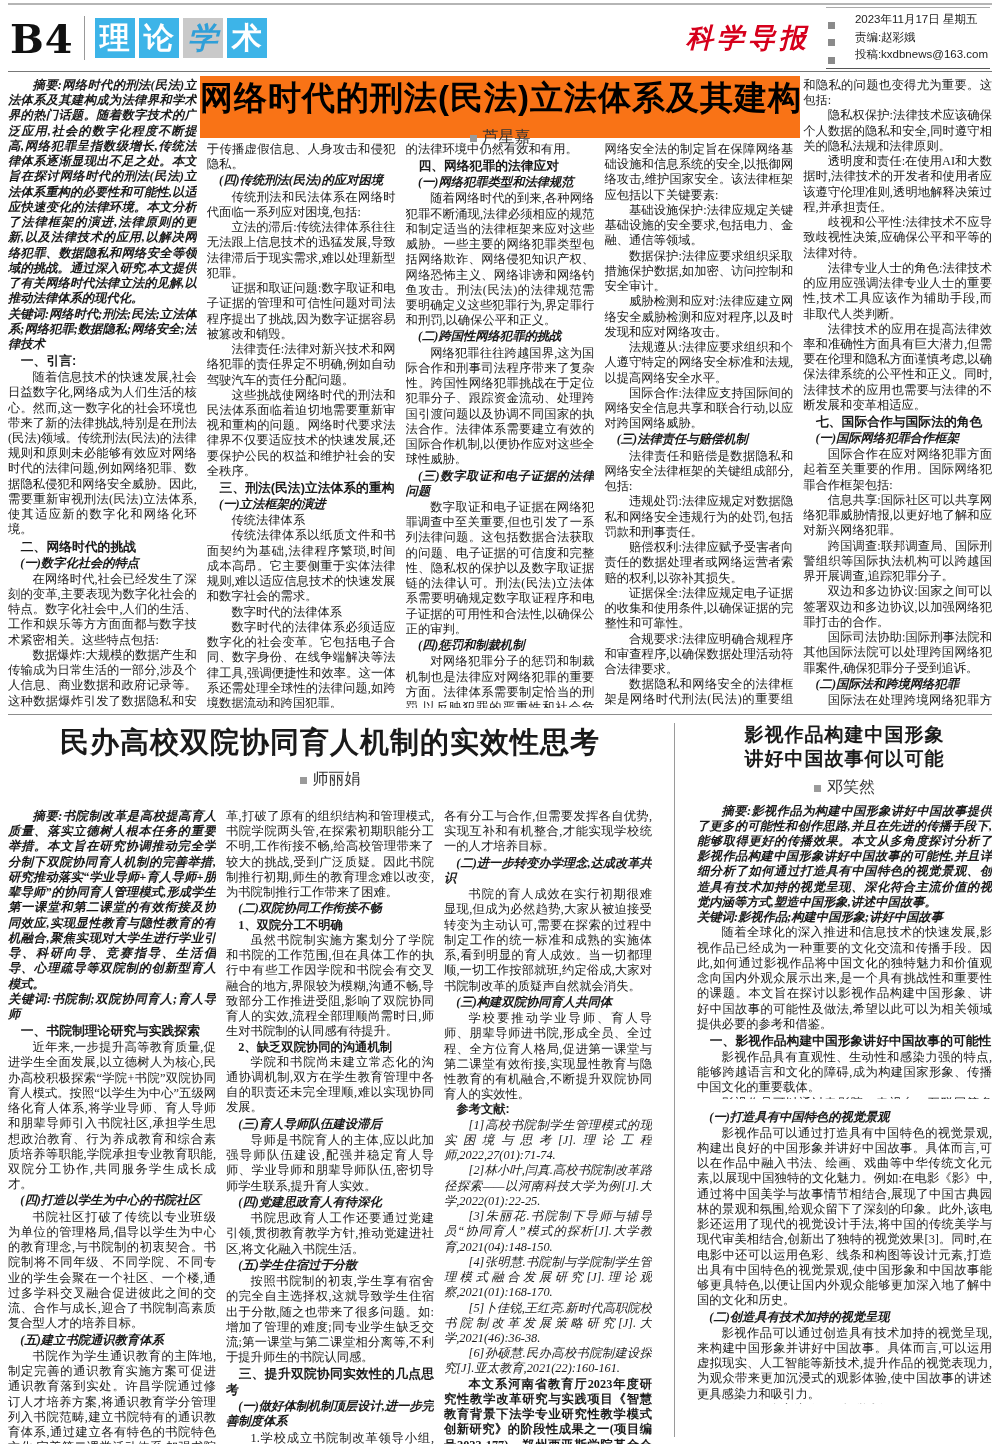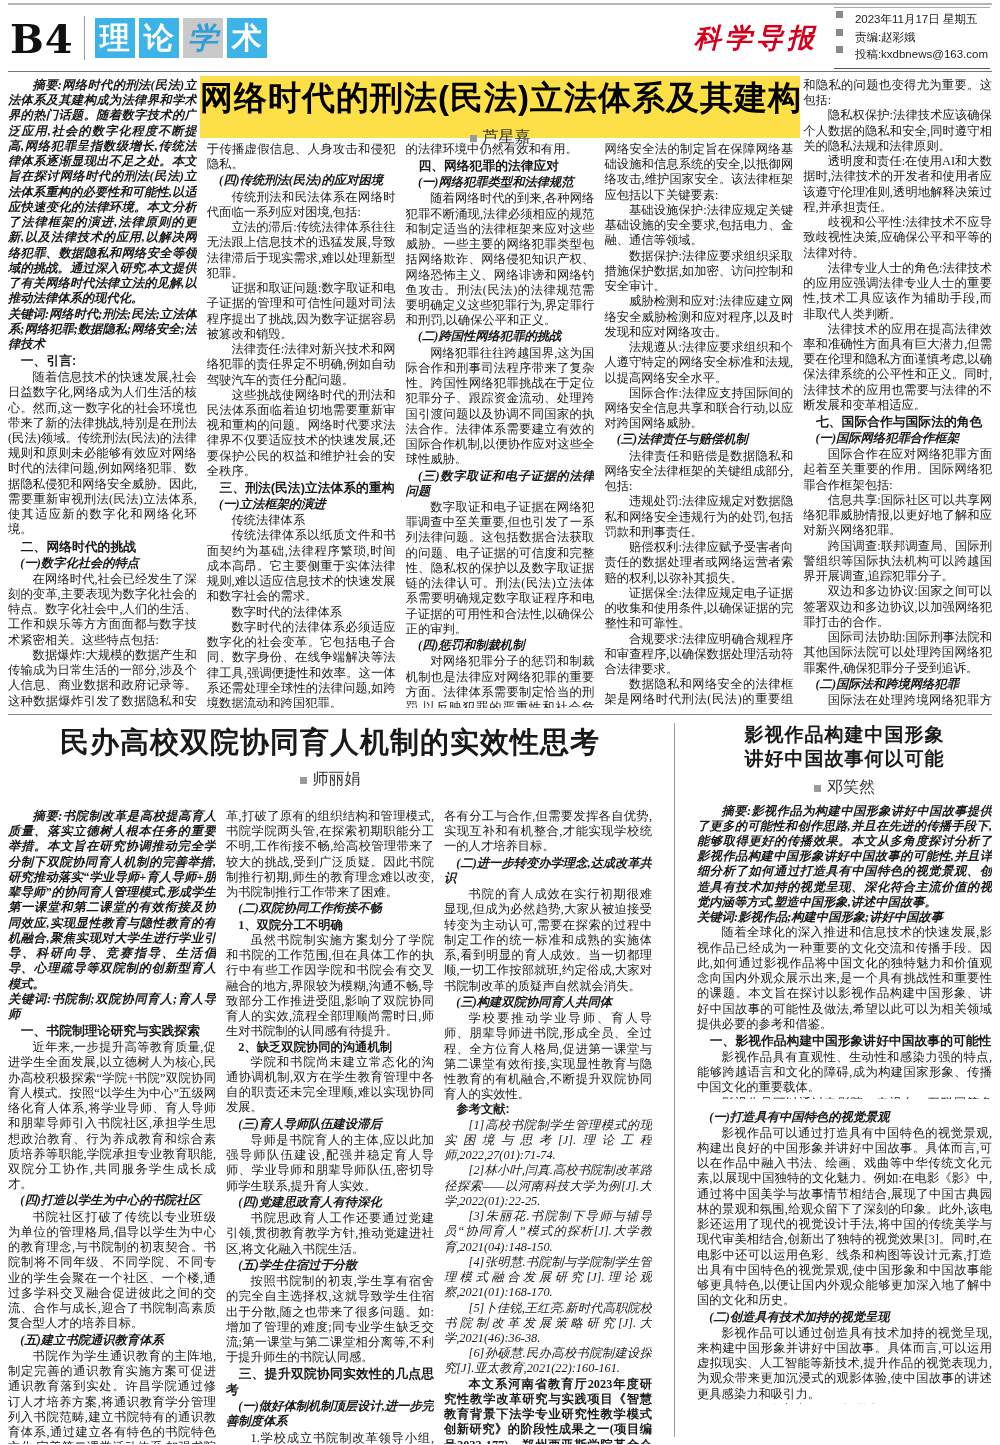--- a/index.html
+++ b/index.html
@@ -14,40 +14,40 @@
   .section-blocks { display:flex; gap:4px; }
   .blk { width:40px; height:40px; display:flex; align-items:center; justify-content:center;
          font-family:"DejaVu Sans",sans-serif; font-weight:bold; font-size:30px; }
   .blk.solid { background:#3db4e8; color:#ffffff; }
   .blk.outline { background:#c9c9c9; color:#2f9fd8; font-style:italic; }
   .hdr-spacer { flex:1; }
   .masthead { font-family:"DejaVu Serif",serif; color:#d6001c; font-weight:bold; font-size:27px;
               font-style:italic; letter-spacing:4px; margin-right:16px; }
   .info-box { font-family:"Liberation Sans","DejaVu Sans",sans-serif; font-size:11.5px; color:#222;
               border-top:1px solid #aaa; border-bottom:1px solid #555; padding:3px 2px 4px 2px; line-height:1.55; }
-  .info-box .row { display:flex; align-items:flex-start; gap:12px; }
+  .info-box .row { display:flex; align-items:flex-end; gap:20px; }
   .sq { width:7px; height:7px; background:#8a8a8a; display:inline-block; }
   .header-bottom { border-bottom:1.5px solid #777; margin:0 8px; }
 
   
   .para { font-size:12.3px; line-height:1.24; text-align:justify; text-justify:inter-character; }
   .para.body     { text-indent:2em; }
   .para.cont     { text-indent:0; }
   .para.abstract { font-weight:bold; font-style:italic; text-indent:2em; }
   .para.keywords { font-weight:bold; font-style:italic; text-indent:0; }
   .para.h1 { font-family:"Liberation Sans","DejaVu Sans",sans-serif; font-weight:bold; text-indent:1em; font-size:12.8px; margin:1px 0; }
   .para.h2 { font-weight:bold; font-style:italic; text-indent:1em; margin:1px 0; }
   .para.h3 { font-weight:bold; text-indent:1em; }
   .para.refhead { font-family:"Liberation Sans","DejaVu Sans",sans-serif; font-weight:bold; text-indent:1em; }
   .para.ref  { font-style:italic; text-indent:2em; }
   .para.fund { font-weight:bold; text-indent:2em; }
 
   
   .main-article { position:relative; padding:6px 8px 0 8px; }
-  .main-head { position:absolute; left:200px; width:600px; top:4px; height:62px; text-align:center; background:#fde047; z-index:2; }
+  .main-head { position:absolute; left:200px; width:600px; top:4px; height:62px; text-align:center; background:#f97316; z-index:2; }
   .main-title { font-family:"Liberation Sans","DejaVu Sans",sans-serif; font-weight:bold; font-size:33px; letter-spacing:1px; color:#000; white-space:nowrap; }
   .byline { font-size:16px; color:#333; margin-top:6px; }
   .byline .sq { background:#9a9a9a; margin-right:6px; }
   .main-cols { display:flex; gap:10px; height:630px; overflow:hidden; }
   .main-cols .col { flex:1; overflow:hidden; }
   .main-cols .col.under-head { padding-top:64px; }
   .rule-h { border-bottom:1px solid #8c8c8c; margin:6px 8px 0 8px; }
 
   
   .bottom { display:flex; padding:8px 8px 0 8px; height:722px;gap:14px; }

